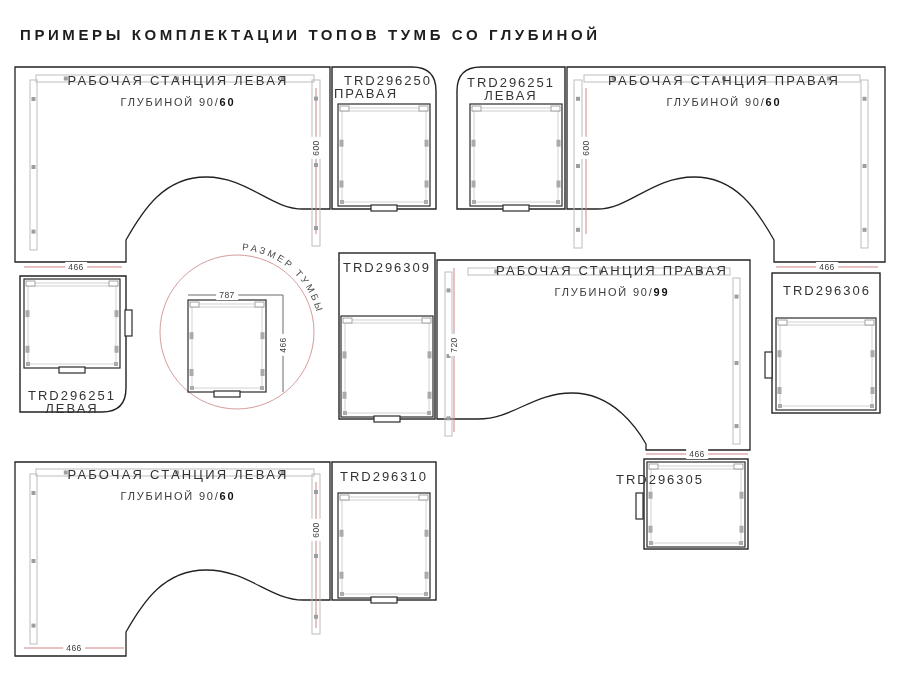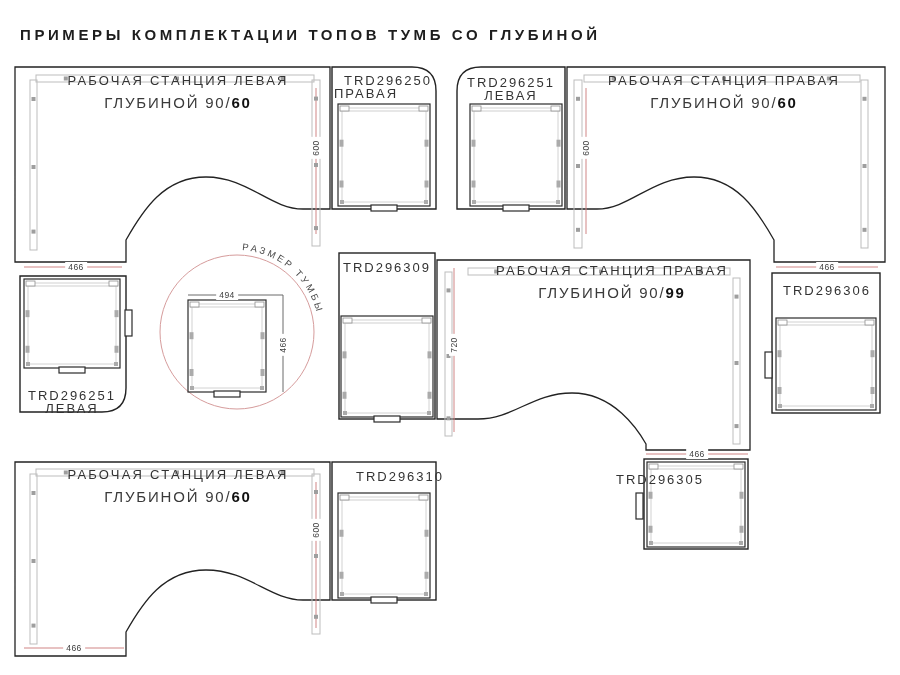--- a/index.html
+++ b/index.html
@@ -2,21 +2,21 @@
 <html><head>
 <meta charset="utf-8">
 <style>
   *{margin:0;padding:0;box-sizing:border-box}
   html,body{background:#ffffff}
   .canvas{position:relative;width:900px;height:675px;background:#fff;
           font-family:"Liberation Sans",sans-serif;overflow:hidden}
   svg.linework{position:absolute;left:0;top:0}
   .txt{position:absolute;transform:translate(-50%,-50%);white-space:nowrap;text-align:center}
   .station{font-size:13px;letter-spacing:2.2px;color:#333}
-  .depth{font-size:15px;letter-spacing:1.8px;color:#3a3a3a}
+  .depth{font-size:11px;letter-spacing:1.8px;color:#3a3a3a}
   .depth b{font-weight:bold;color:#111;letter-spacing:1.8px}
   .code{font-size:13px;letter-spacing:2px;color:#333}
   .dim{font-size:8.5px;letter-spacing:.5px;color:#3d3d3d;background:#fff;padding:0 3px}
   .rot{transform:translate(-50%,-50%) rotate(-90deg)}
   .title{position:absolute;left:20px;top:26px;font-size:15px;font-weight:bold;
          letter-spacing:3.6px;color:#1d1d1d;white-space:nowrap}
 </style>
 </head>
 <body>
 
@@ -215,29 +215,29 @@
   <div class="txt code" style="left:72px;top:408px">ЛЕВАЯ</div>
 
   <div class="txt code" style="left:511px;top:82px">TRD296251</div>
   <div class="txt code" style="left:511px;top:95px">ЛЕВАЯ</div>
   <div class="txt station" style="left:724px;top:80px">РАБОЧАЯ СТАНЦИЯ ПРАВАЯ</div>
   <div class="txt depth" style="left:724px;top:102px"><span>ГЛУБИНОЙ 90/</span><b>60</b></div>
   <div class="txt dim rot" style="left:586px;top:148px">600</div>
   <div class="txt dim" style="left:827px;top:267px">466</div>
   <div class="txt code" style="left:827px;top:290px">TRD296306</div>
 
-  <div class="txt dim" style="left:227px;top:295px">494</div>
+  <div class="txt dim" style="left:227px;top:295px">787</div>
   <div class="txt dim rot" style="left:283px;top:345px">466</div>
 
   <div class="txt code" style="left:387px;top:267px">TRD296309</div>
   <div class="txt station" style="left:612px;top:270px">РАБОЧАЯ СТАНЦИЯ ПРАВАЯ</div>
   <div class="txt depth" style="left:612px;top:292px"><span>ГЛУБИНОЙ 90/</span><b>99</b></div>
   <div class="txt dim rot" style="left:454px;top:345px">720</div>
   <div class="txt dim" style="left:697px;top:454px">466</div>
   <div class="txt code" style="left:660px;top:479px">TRD296305</div>
 
   <div class="txt station" style="left:178px;top:474px">РАБОЧАЯ СТАНЦИЯ ЛЕВАЯ</div>
   <div class="txt depth" style="left:178px;top:496px"><span>ГЛУБИНОЙ 90/</span><b>60</b></div>
-  <div class="txt code" style="left:400px;top:476px">TRD296310</div>
+  <div class="txt code" style="left:384px;top:476px">TRD296310</div>
   <div class="txt dim rot" style="left:316px;top:530px">600</div>
   <div class="txt dim" style="left:74px;top:648px">466</div>
 
 </div>
 
 </body></html>

